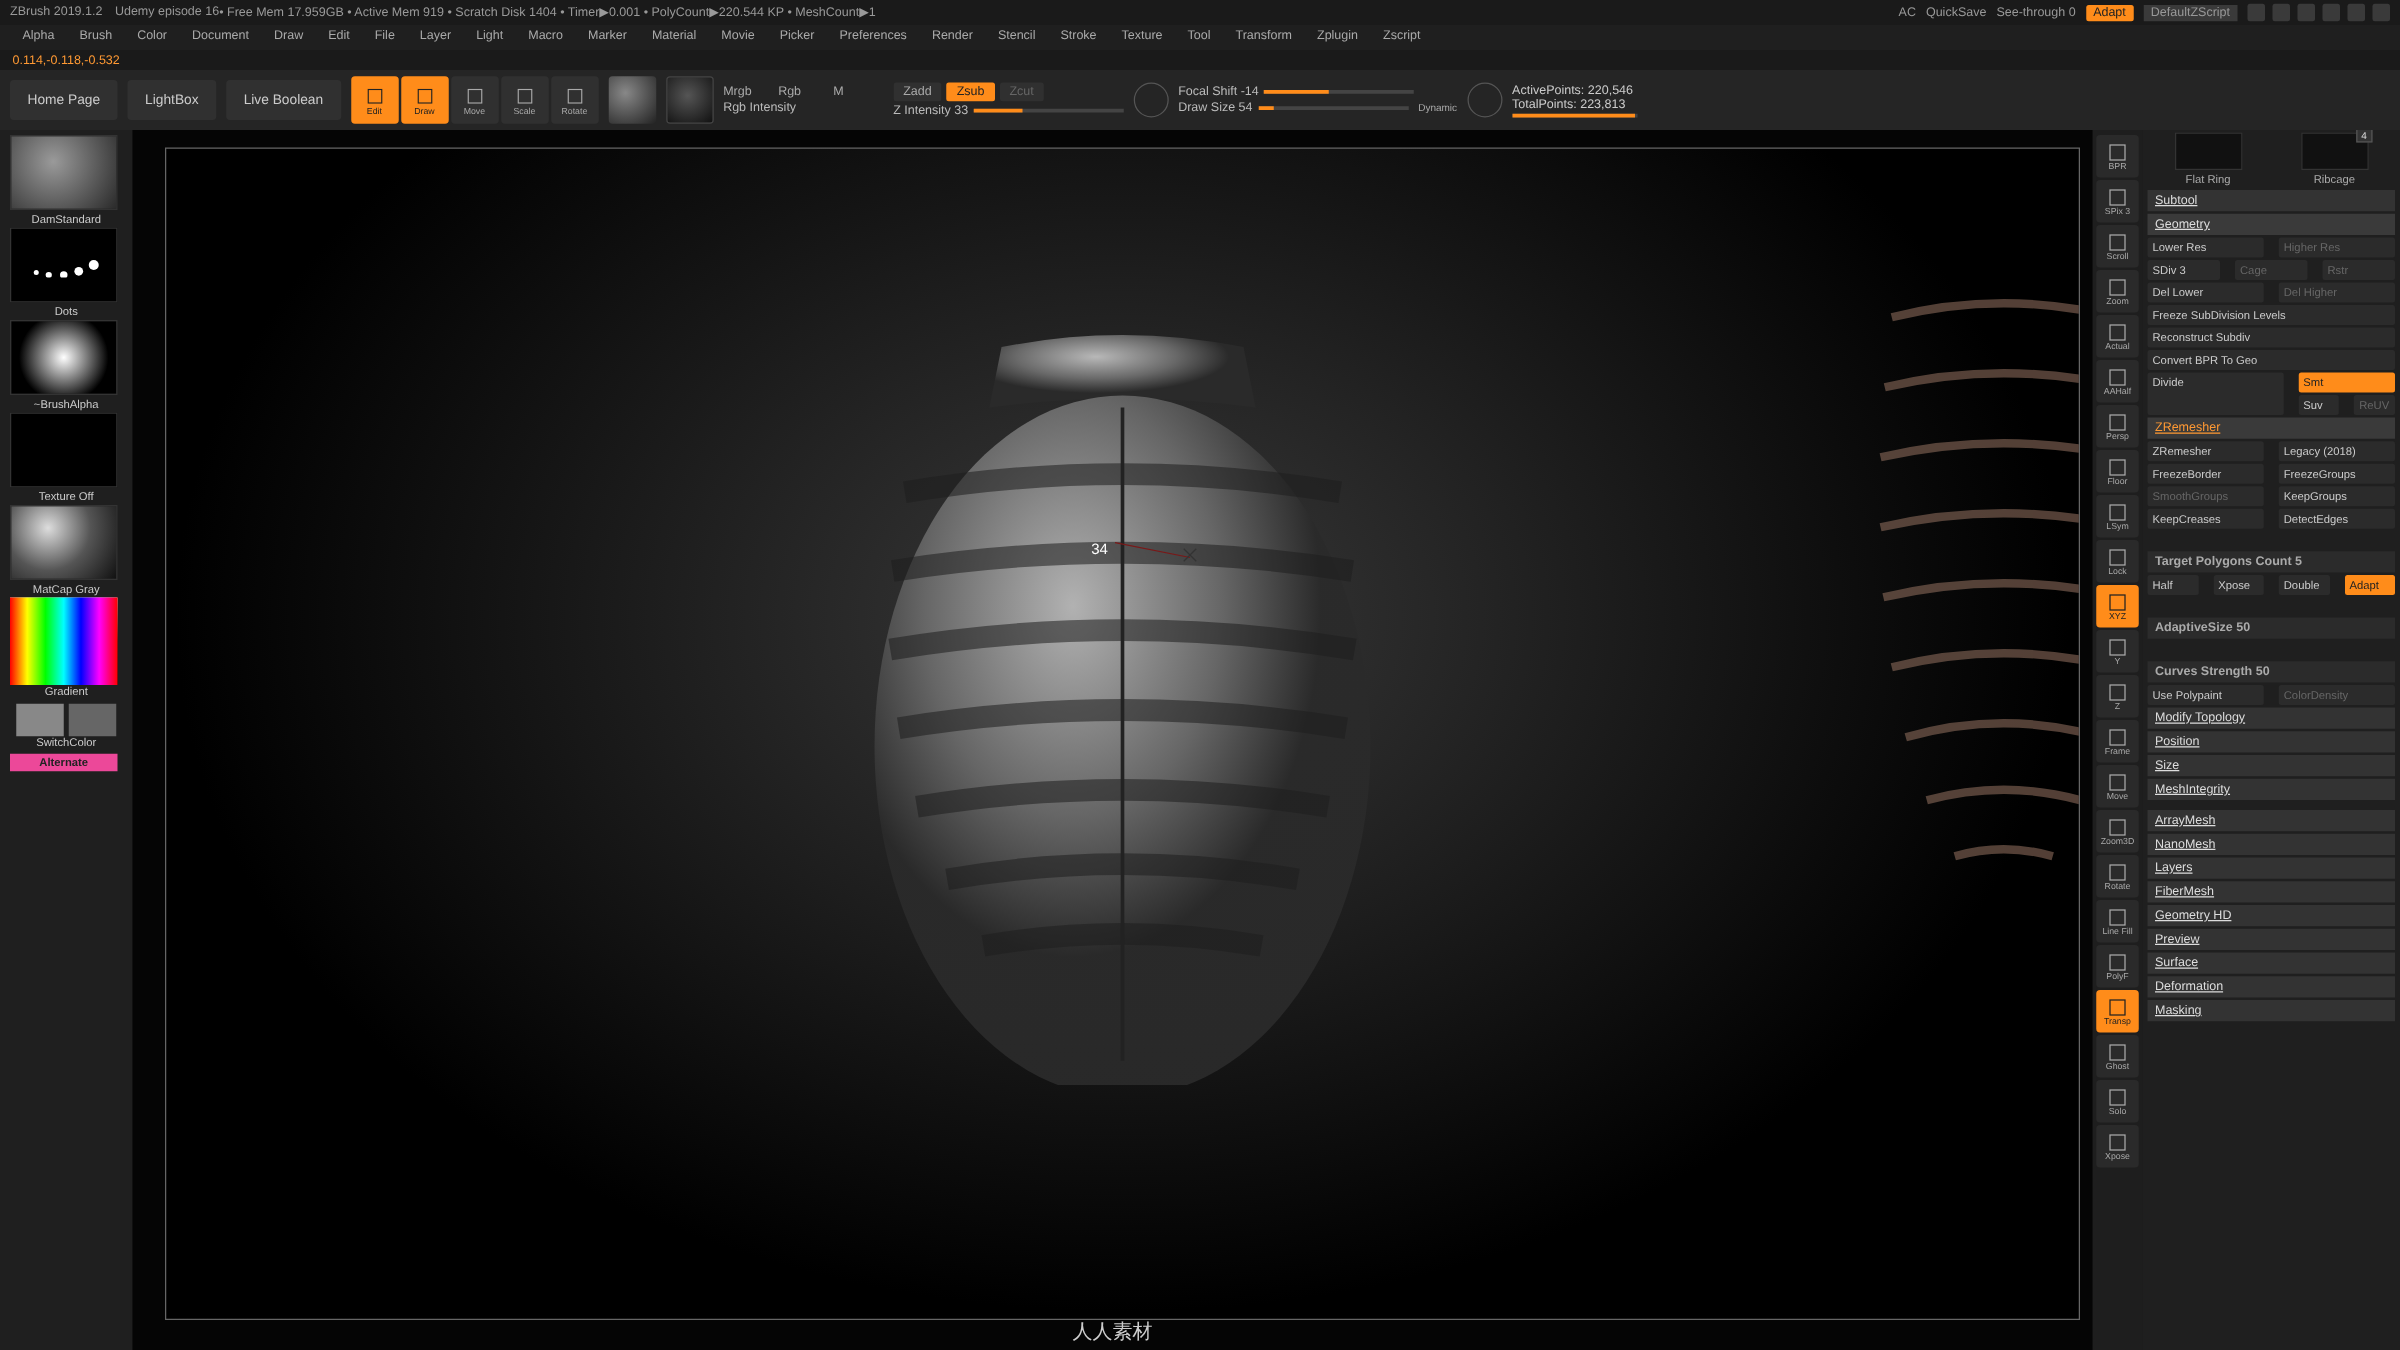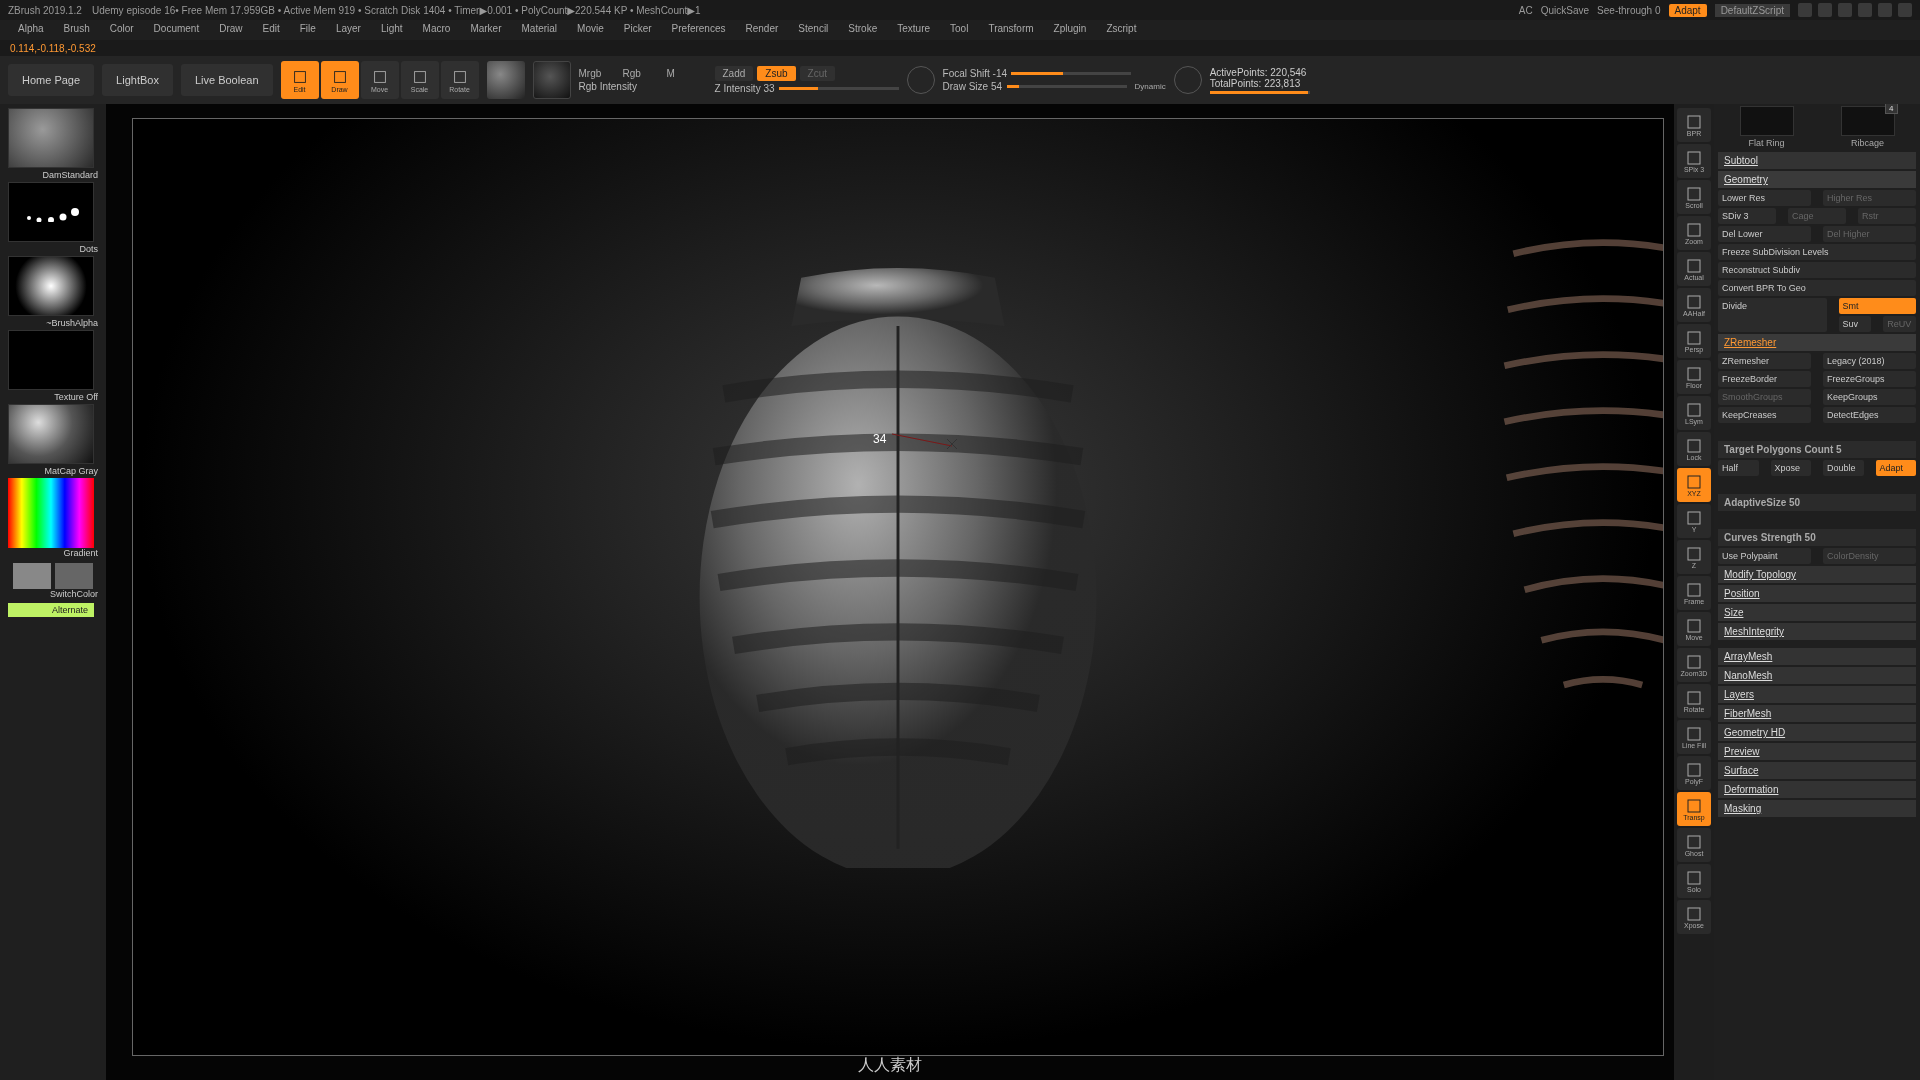--- a/index.html
+++ b/index.html
@@ -34,30 +34,30 @@
 .slider-bar { width:120px; height:3px; background:#444; position:relative; }
 .slider-bar .fill { height:100%; background:#ff8c1a; }
 .dial-icon { width:28px; height:28px; border:1px solid #555; border-radius:50%; position:relative; }
 .z-btn { padding:2px 8px; font-size:10px; background:#303030; border-radius:2px; }
 .z-btn.active { background:#ff8c1a; color:#222; }
 .stat-col { font-size:10px; color:#ccc; }
 
 
 .main { display:flex; height:calc(1080px - 104px); }
 .left-dock { width:106px; background:#1f1f1f; display:flex; flex-direction:column; align-items:center; padding:4px; gap:2px; }
-.dock-item { width:90px; text-align:right; font-size:9px; color:#ccc; }
+.dock-item { width:90px; text-align:center; font-size:9px; color:#ccc; }
 .dock-thumb { width:86px; height:60px; background:radial-gradient(circle at 40% 35%,#9a9a9a,#2a2a2a); border:1px solid #333; margin-bottom:2px; }
 .dock-thumb.dots { background:#000; display:flex; align-items:center; justify-content:center; }
 .dock-thumb.alpha { background:radial-gradient(circle,#fff 0%,#000 70%); }
 .dock-thumb.black { background:#000; }
 .dock-thumb.matcap { background:radial-gradient(circle at 35% 30%,#ddd,#555 50%,#111); }
 .color-pick { width:86px; height:70px; background:linear-gradient(to right, #f00, #ff0 16%, #0f0 33%, #0ff 50%, #00f 66%, #f0f 83%, #f00),linear-gradient(to top,#000,transparent 50%,#fff); background-blend-mode:normal; }
 .swatch-row { display:flex; gap:4px; justify-content:center; margin-top:3px;}
 .swatch { width:38px; height:26px; background:#888; }
-.alt-btn { background:#bef264; color:#222; padding:2px 6px; margin-top:4px; font-size:9px; width:86px;}
+.alt-btn { background:#ec4899; color:#222; padding:2px 6px; margin-top:4px; font-size:9px; width:86px;font-weight:bold;}
 
 .canvas-area { flex:1; background:#050505; position:relative; }
 .canvas-frame { position:absolute; left:26px; top:14px; right:10px; bottom:24px; border:1px solid #666; background:radial-gradient(ellipse at 50% 40%, #3a3a3a, #000 70%); overflow:hidden;}
 .ribcage-shape { position:absolute; left:50%; top:48%; transform:translate(-50%,-50%); width:460px; height:600px; }
 .canvas-logo { position:absolute; bottom:4px; left:50%; transform:translateX(-50%); color:#ccc; font-size:16px; }
 
 .right-toolbar { width:40px; background:#1e1e1e; display:flex; flex-direction:column; align-items:center; gap:2px; padding-top:4px;}
 .rt-btn { width:34px; height:34px; background:#2a2a2a; border-radius:3px; display:flex; flex-direction:column; align-items:center; justify-content:center; font-size:7px; color:#aaa; }
 .rt-btn.active { background:#ff8c1a; color:#222; }
 .rt-btn svg { width:16px; height:16px; }

